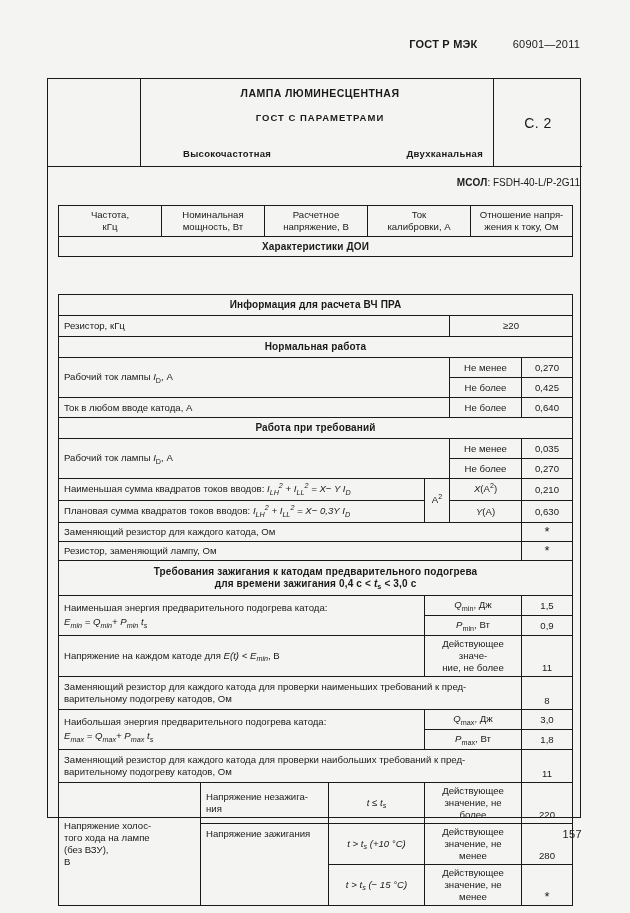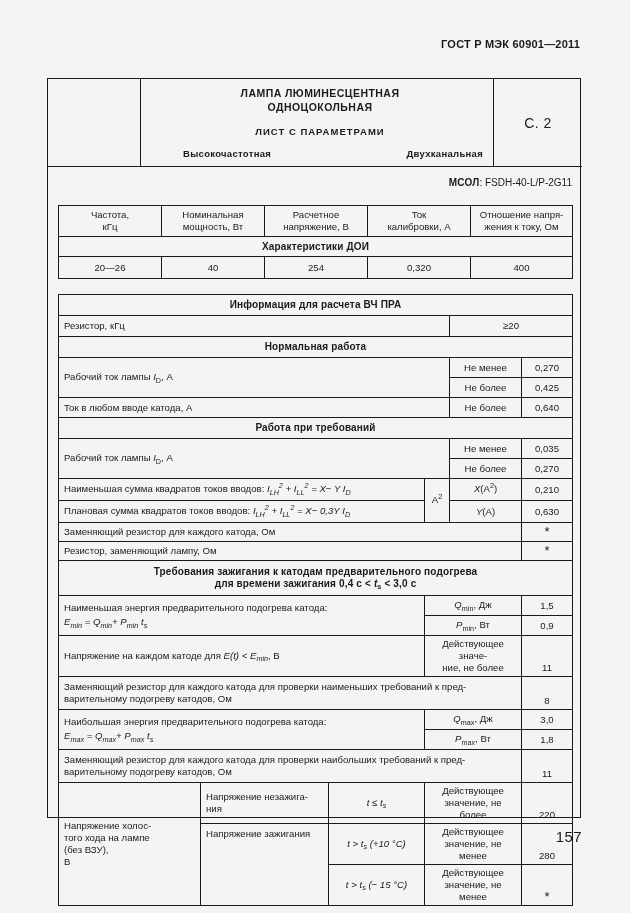--- a/index.html
+++ b/index.html
@@ -25,27 +25,27 @@
   }
   .std-header {
     position: absolute;
     right: 50px;
     top: 38px;
     font-size: 11px;
     font-weight: bold;
     letter-spacing: .2px;
     white-space: nowrap;
   }
-  .std-header .num { font-weight: bold; }
+  .std-header .num { font-weight: normal; margin-left: 32px; }
 
   .page-num {
     position: absolute;
     right: 48px;
     top: 828px;
-    font-size: 15px;
+    font-size: 11px;
     letter-spacing: .4px;
   }
 
   
   .frame {
     position: absolute;
     left: 47px;
     top: 78px;
     width: 534px;
     height: 740px;
@@ -109,21 +109,21 @@
     margin-left: 32px;
   }
   .tb-page {
     font-size: 14px;
     letter-spacing: .5px;
   }
 
   
   .mcol {
     position: absolute;
-    right: 8px;
+    right: 0;
     top: 98px;
     font-size: 10px;
     white-space: nowrap;
   }
   .mcol b { font-weight: bold; letter-spacing: .2px; }
 
   
   table.doc {
     border-collapse: collapse;
     table-layout: fixed;
@@ -180,23 +180,22 @@
     <span class="num">60901—2011</span>
   </div>
 
   <div class="frame">
 
     <div class="titleblock">
       <div class="tb-left"></div>
       <div class="tb-mid">
         <div class="tb-title">
           <div>ЛАМПА ЛЮМИНЕСЦЕНТНАЯ</div>
-          <div>ОДНОЦОКОЛЬНАЯ</div>
         </div>
-        <div class="tb-sub">ЛИСТ С ПАРАМЕТРАМИ</div>
+        <div class="tb-sub">ГОСТ С ПАРАМЕТРАМИ</div>
         <div class="tb-row">
           <span>Высокочастотная</span>
           <span>Двухканальная</span>
         </div>
       </div>
       <div class="tb-right">
         <span class="tb-page">С. 2</span>
       </div>
     </div>
 
@@ -230,27 +229,20 @@
             <div>Ток</div>
             <div>калибровки, А</div>
           </td>
           <td class="hd">
             <div>Отношение напря-</div>
             <div>жения к току, Ом</div>
           </td>
         </tr>
         <tr>
           <td class="sec" colspan="5">Характеристики ДОИ</td>
-        </tr>
-        <tr>
-          <td class="val num">20—26</td>
-          <td class="val num">40</td>
-          <td class="val num">254</td>
-          <td class="val num">0,320</td>
-          <td class="val num">400</td>
         </tr>
       </tbody>
     </table>
 
     <table class="doc" id="t2">
       <colgroup>
         <col style="width:142px">
         <col style="width:128px">
         <col style="width:96px">
         <col style="width:25px">

